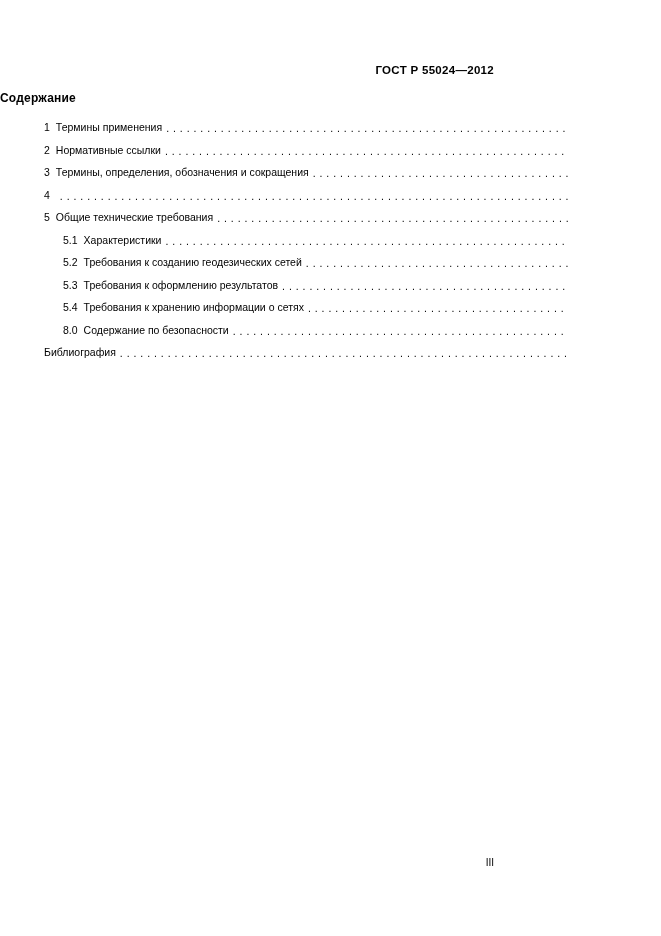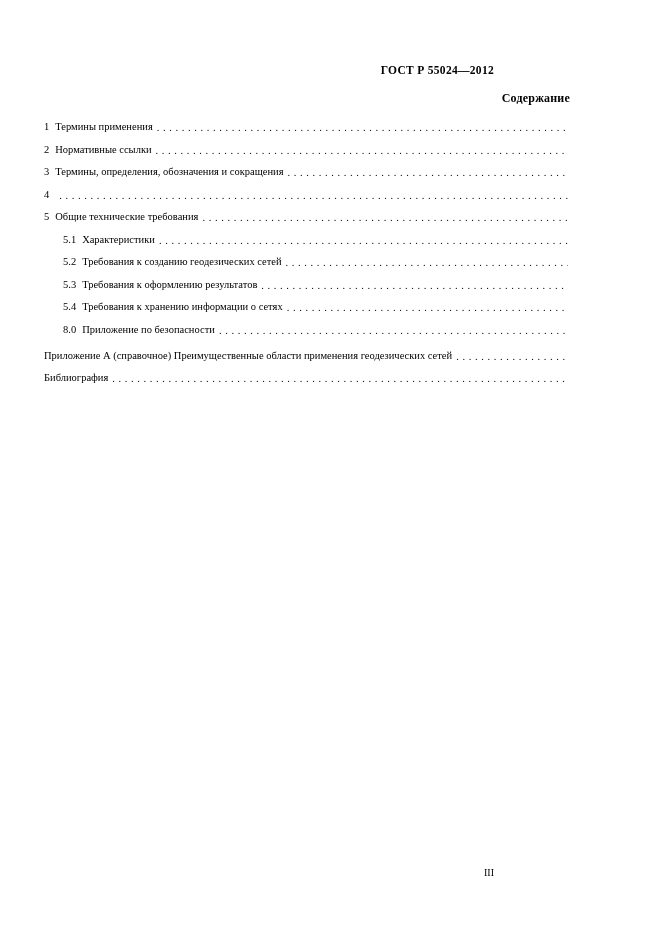--- a/index.html
+++ b/index.html
@@ -11,37 +11,36 @@
     font-family: "Liberation Sans", sans-serif;
     color: #000000;
   }
   .page {
     position: relative;
     width: 570px;
     height: 936px;
     background: #ffffff;
     overflow: hidden;
     box-sizing: border-box;
-    font-family: Liberation Serif, serif;
   }
   .header {
     position: absolute;
     top: 64px;
     right: 76px;
     font-size: 11.5px;
     font-weight: bold;
     letter-spacing: 0.3px;
     white-space: nowrap;
   }
   .doc-title {
     position: absolute;
     top: 91px;
     left: 0;
     right: 0;
-    text-align: right;
+    text-align: left;
     font-size: 12px;
     font-weight: bold;
     letter-spacing: 0.2px;
   }
   .toc {
     position: absolute;
     top: 120px;
     left: 44px;
     width: 542px;
   }
@@ -85,21 +84,21 @@
     line-height: 12px;
   }
   .toc-page {
     flex: 0 0 auto;
     text-align: right;
     min-width: 10px;
     padding-left: 4px;
   }
   .footer-page {
     position: absolute;
-    bottom: 58px;
+    bottom: 68px;
     right: 76px;
     font-size: 10px;
   }
 </style>
 </head>
 <body>
 
 <div class="page">
 
   <div class="header">ГОСТ Р 55024—2012</div>
@@ -155,28 +154,23 @@
         <span class="toc-page">4</span>
       </div>
       <div class="toc-row lvl2">
         <span class="toc-num">5.4</span>
         <span class="toc-label">Требования к хранению информации о сетях</span>
         <span class="toc-dots"></span>
         <span class="toc-page">4</span>
       </div>
       <div class="toc-row lvl2">
         <span class="toc-num">8.0</span>
-        <span class="toc-label">Приложение по безопасности</span>
+        <span class="toc-label">Содержание по безопасности</span>
         <span class="toc-dots"></span>
         <span class="toc-page">5</span>
-      </div>
-      <div class="toc-row appendix">
-        <span class="toc-label">Приложение А (справочное)  Преимущественные области применения геодезических сетей</span>
-        <span class="toc-dots"></span>
-        <span class="toc-page">6</span>
       </div>
       <div class="toc-row">
         <span class="toc-label">Библиография</span>
         <span class="toc-dots"></span>
         <span class="toc-page">7</span>
       </div>
     </div>
 
   <div class="footer-page">III</div>
 

